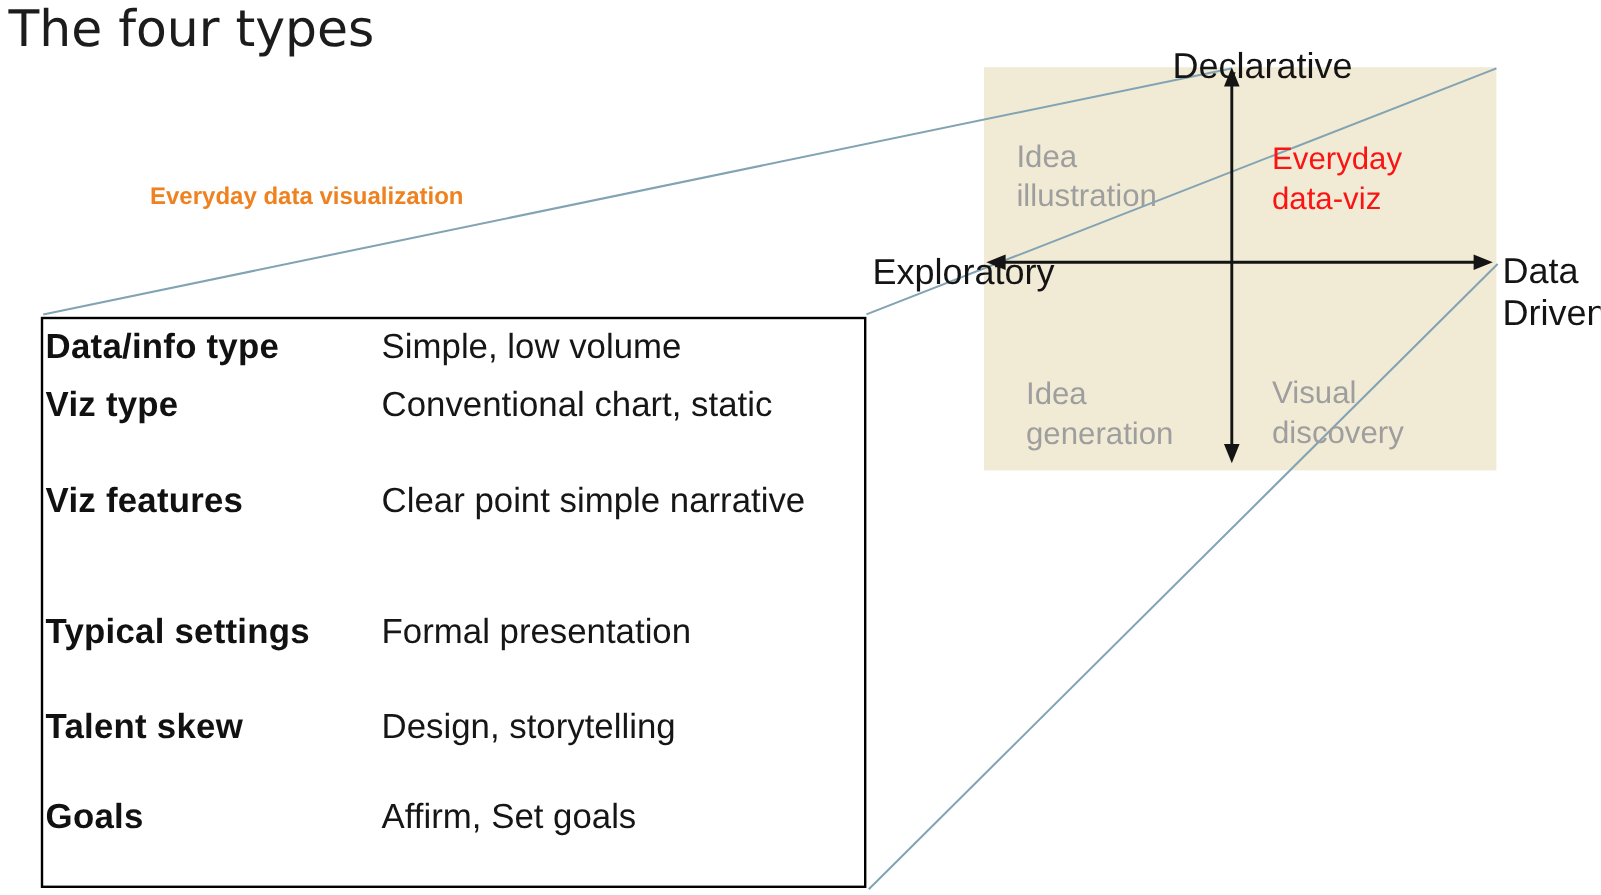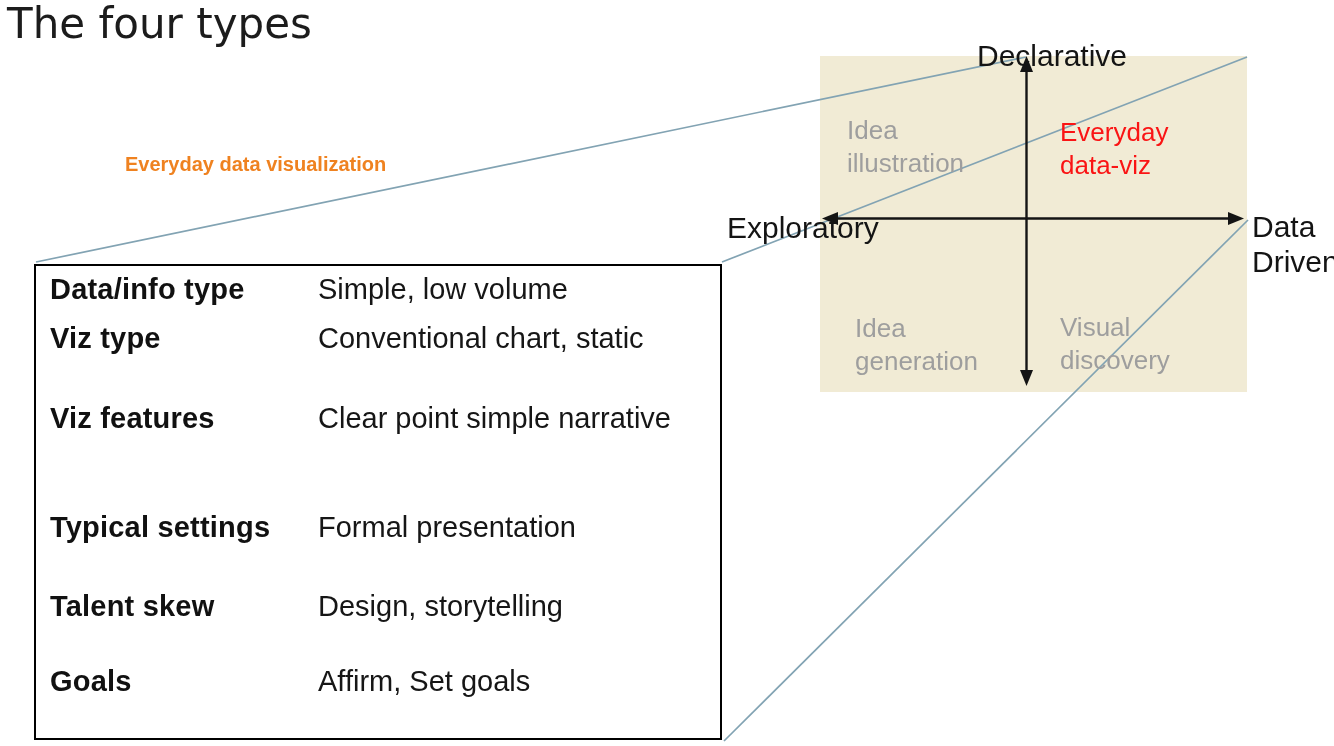--- a/index.html
+++ b/index.html
@@ -44,21 +44,21 @@
 
   
   .detail-box {
     left: 34px; top: 264px;
     width: 688px; height: 476px;
     border: 2px solid #000000;
     background: transparent;
   }
   .trow { position: absolute; left: 0; width: 100%; line-height: 1.1; }
   .trow .lbl {
-    position: absolute; left: 14px;
+    position: absolute; left: 2px;
     font-size: 29px; font-weight: 600;
     letter-spacing: 0.2px;
     white-space: nowrap;
     color: #111111;
   }
   .trow .val {
     position: absolute; left: 282px;
     font-size: 29px; font-weight: 400;
     white-space: nowrap;
     color: #161616;

